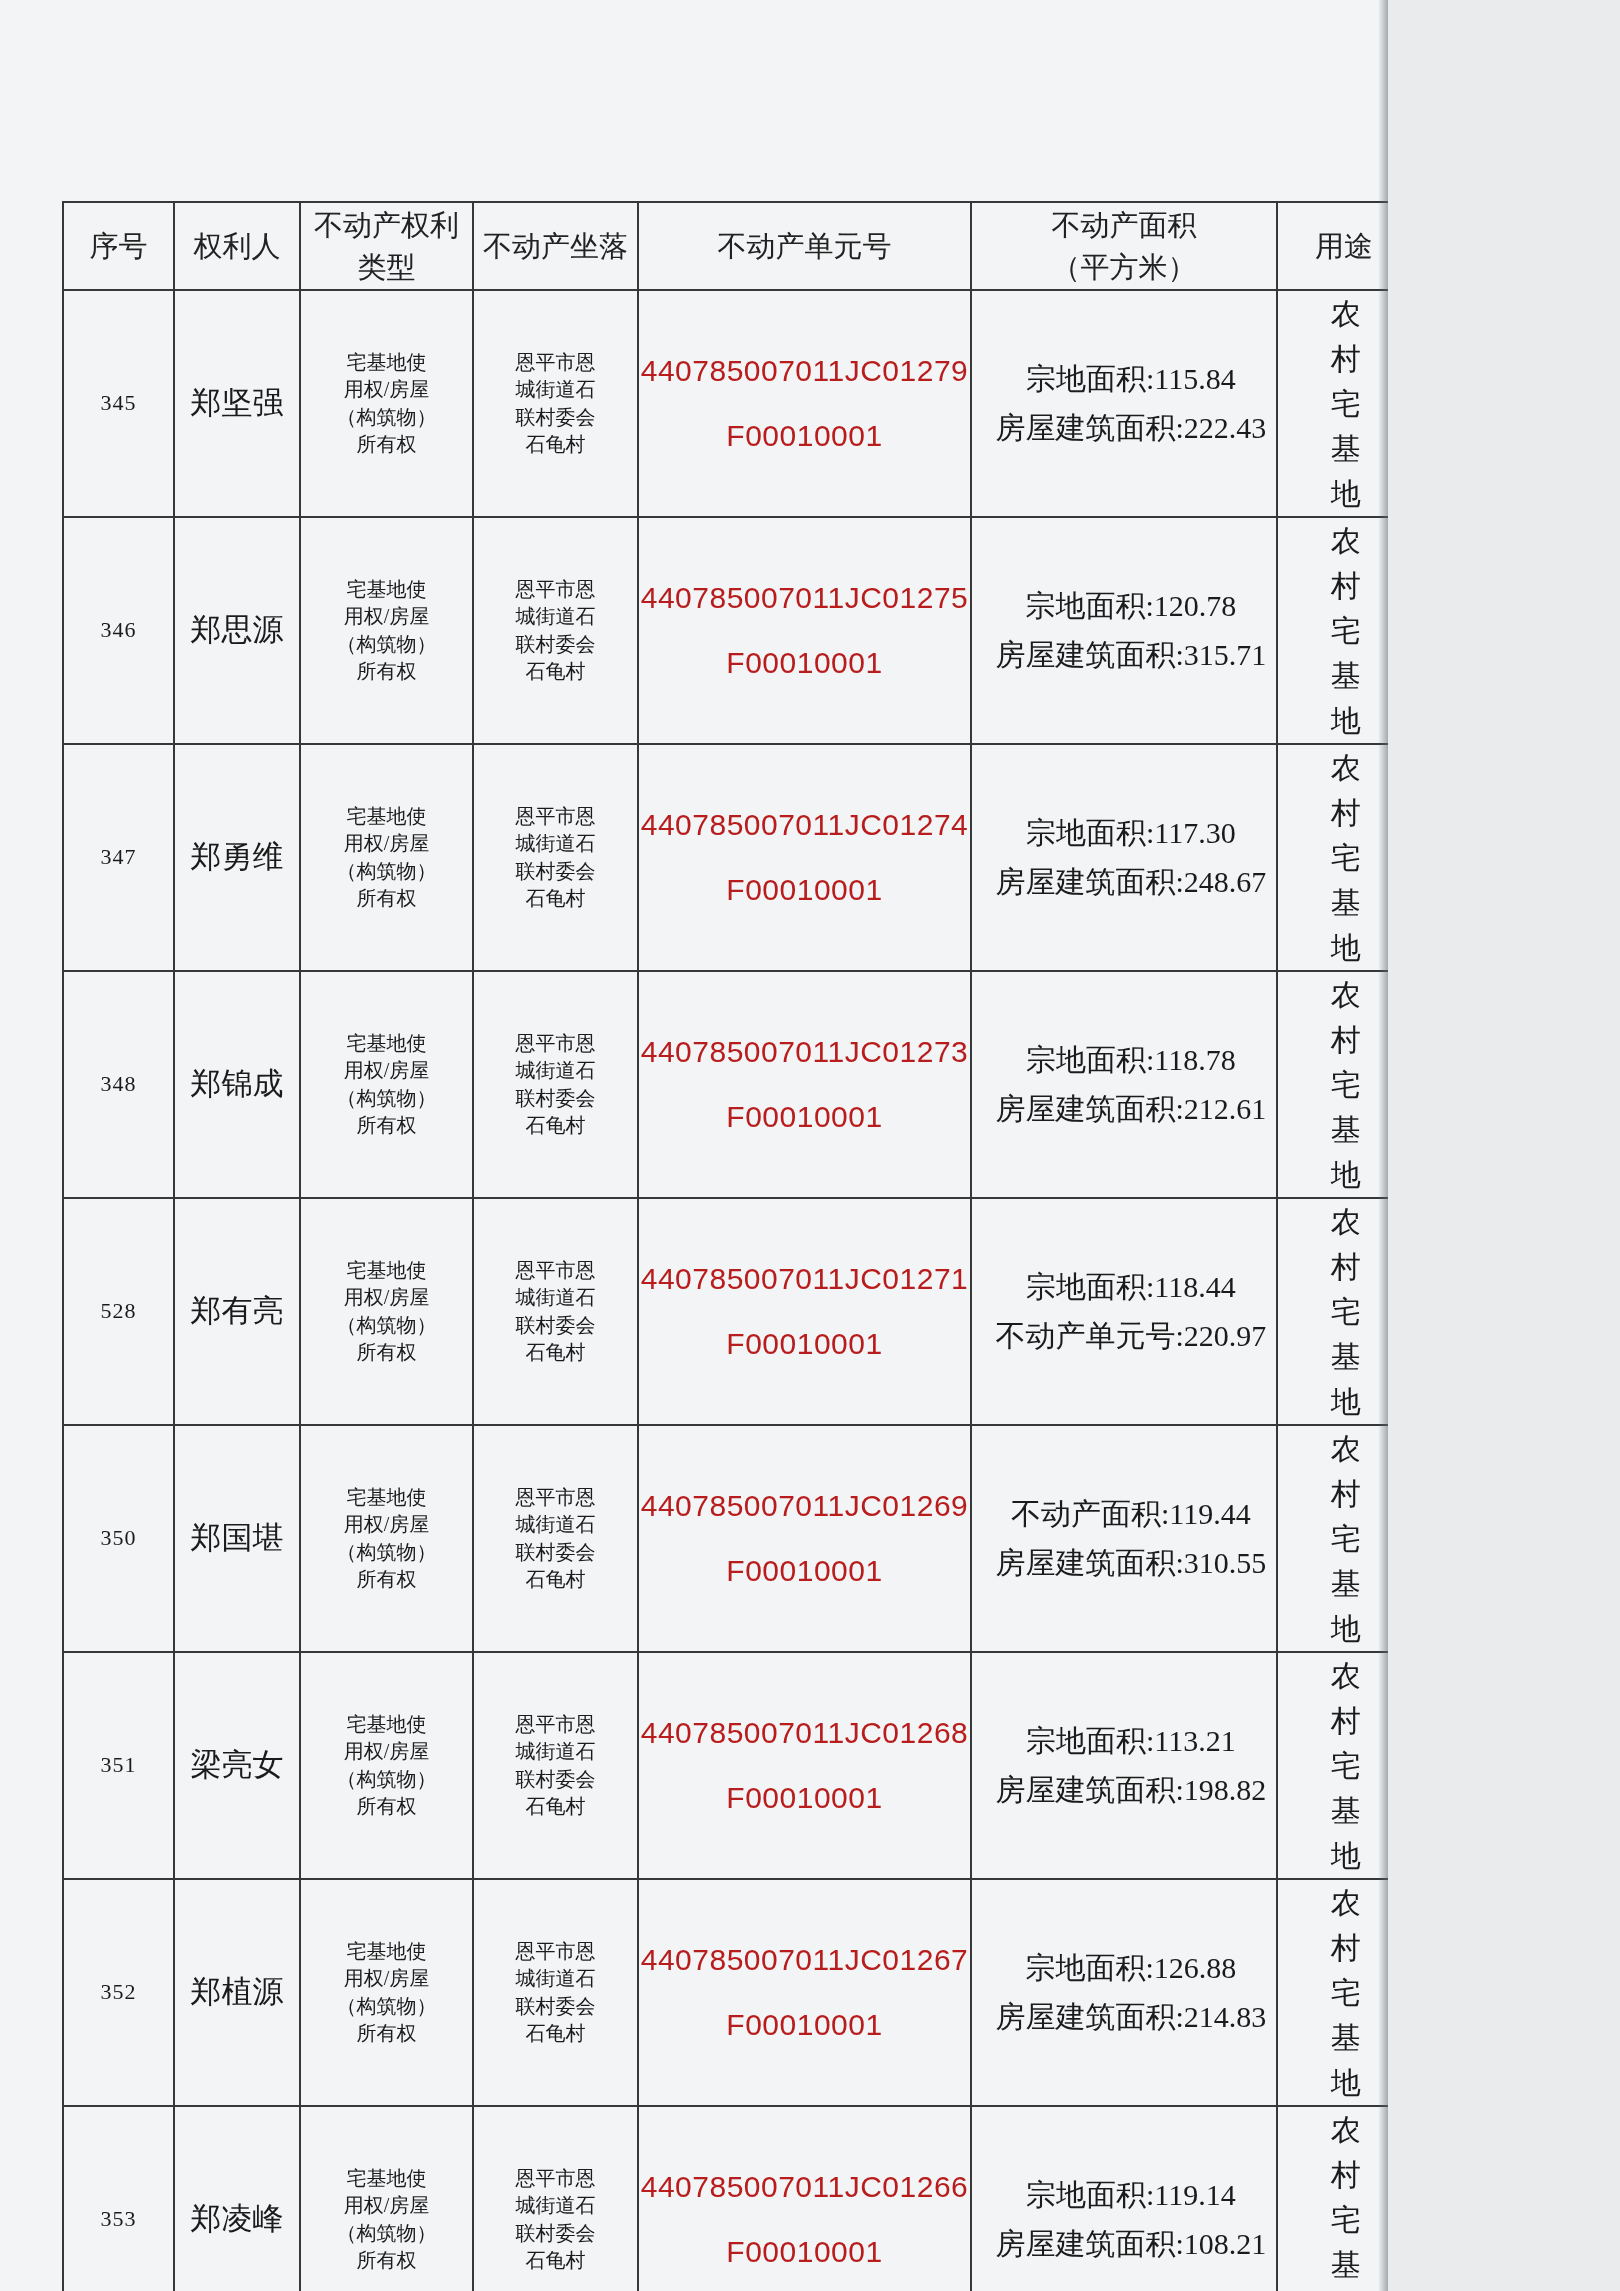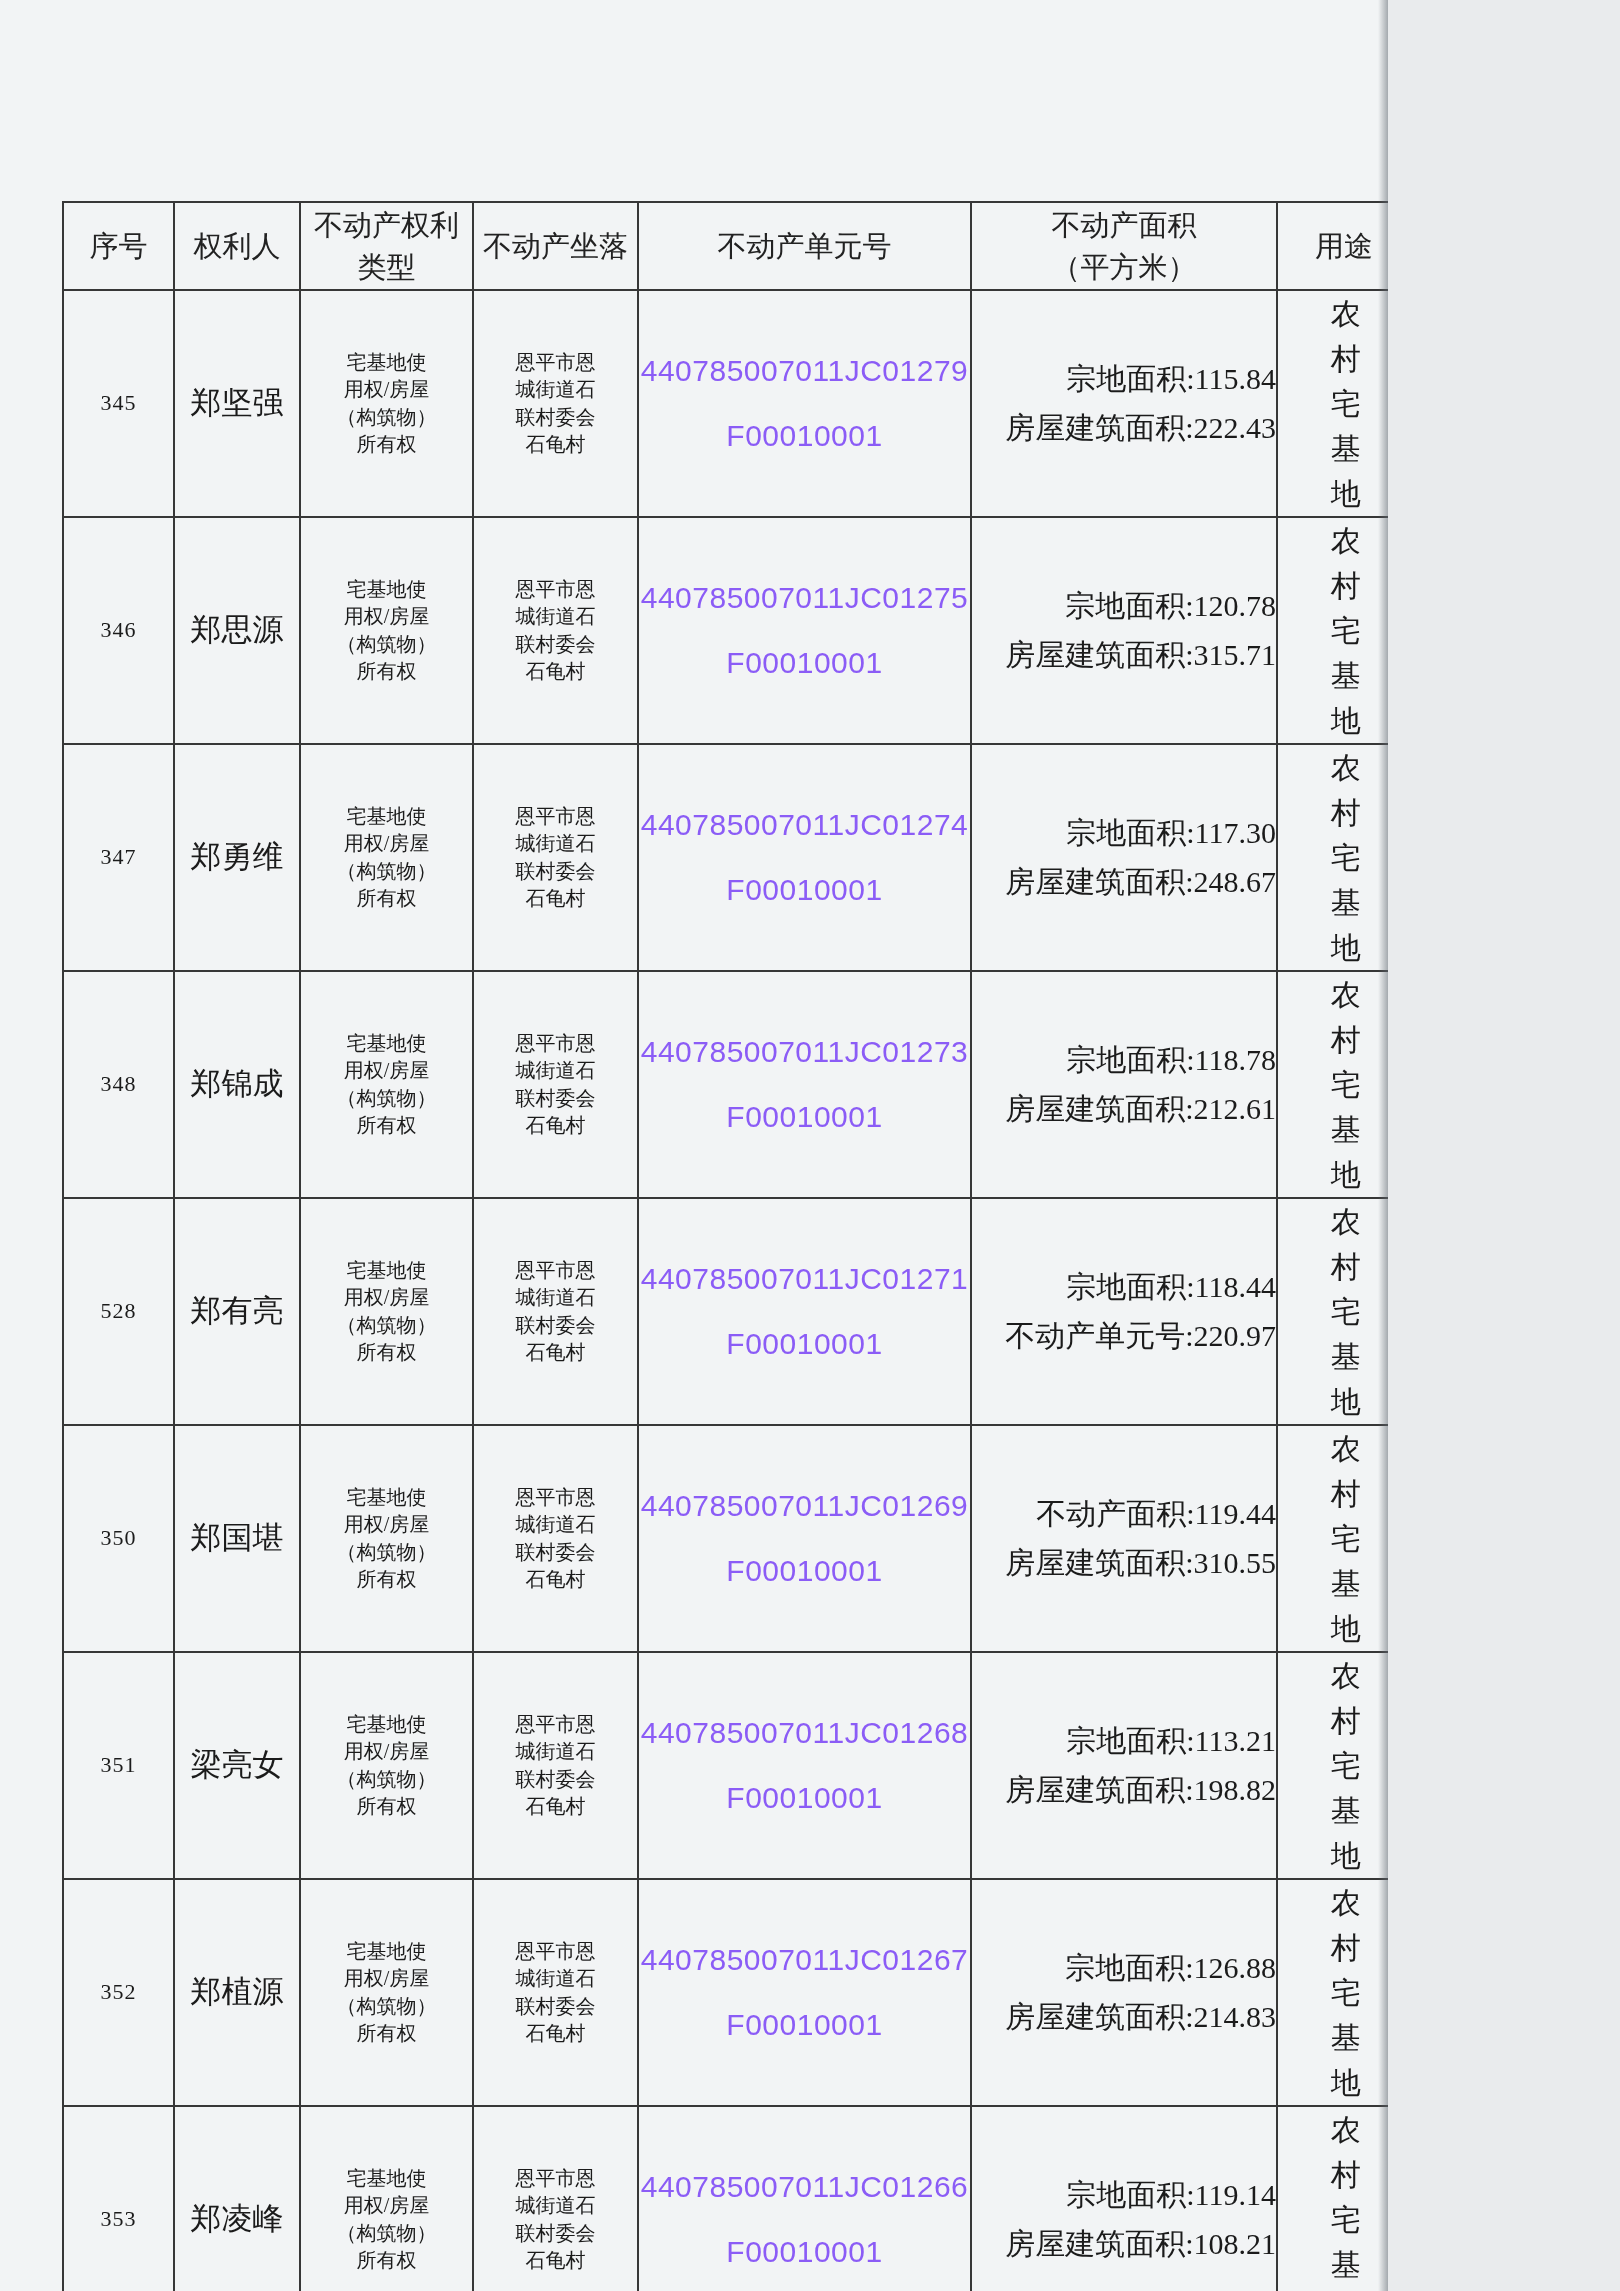--- a/index.html
+++ b/index.html
@@ -50,24 +50,24 @@
     color: #222;
   }
   td { font-size: 31px; line-height: 1.37; color: #1b1b1b; }
   td.c-seq { font-size: 22px; letter-spacing: 1px; }
   td.c-right-type, td.c-location { font-size: 20px; line-height: 1.37; }
   td.c-unit-no {
     font-family: "Liberation Sans", "DejaVu Sans", sans-serif;
     font-size: 30px;
     line-height: 2.15;
     letter-spacing: 0.5px;
-    color: #8b5cf6;
+    color: #b91c1c;
   }
   td.c-area {
-    text-align: right;
+    text-align: center;
     padding-left: 13.7px;
     font-size: 30px;
     line-height: 1.62;
   }
   td.c-usage .vtext {
     width: 1.12em;
     margin: 0 auto;
     word-break: break-all;
     line-height: 1.5;
     font-size: 30px;

